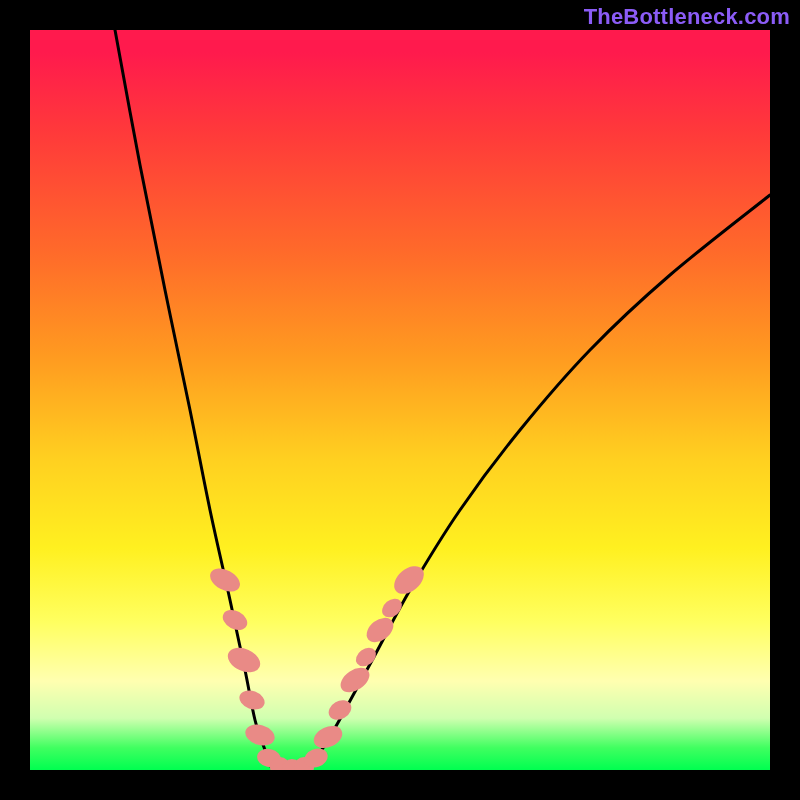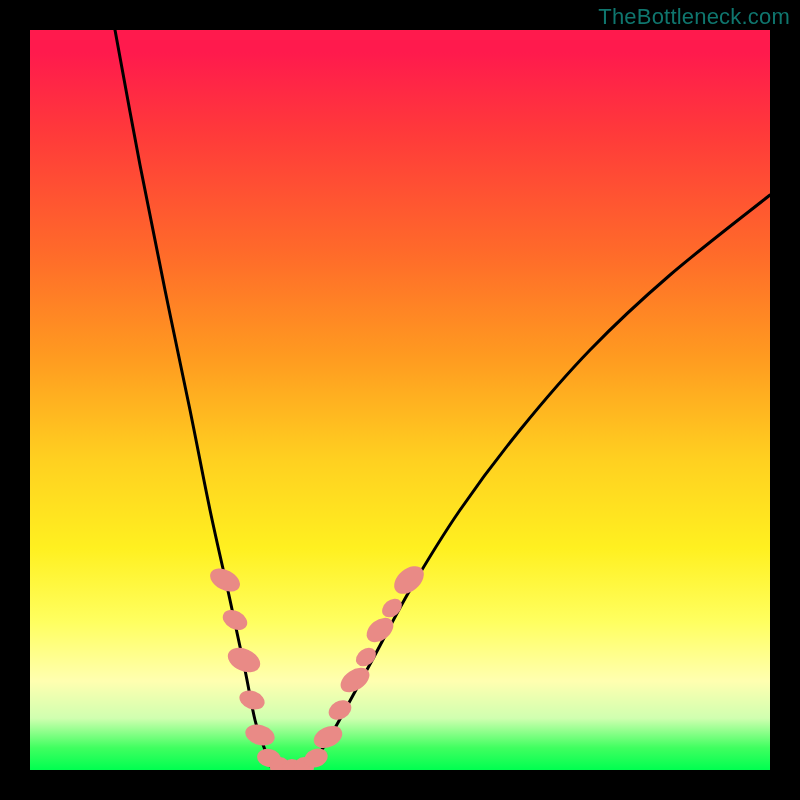--- a/index.html
+++ b/index.html
@@ -39,22 +39,22 @@
       #d0ffb0 93%,
       #40ff60 97%,
       #00ff50 100%
     );
   }
   .watermark {
     position: absolute;
     top: 4px;
     right: 10px;
     font-size: 22px;
-    font-weight: 400;
-    color: #0f766e;
+    font-weight: 700;
+    color: #8b5cf6;
     letter-spacing: 0.2px;
     user-select: none;
   }
   svg.curve {
     position: absolute;
     left: 0;
     top: 0;
     width: 740px;
     height: 740px;
   }

